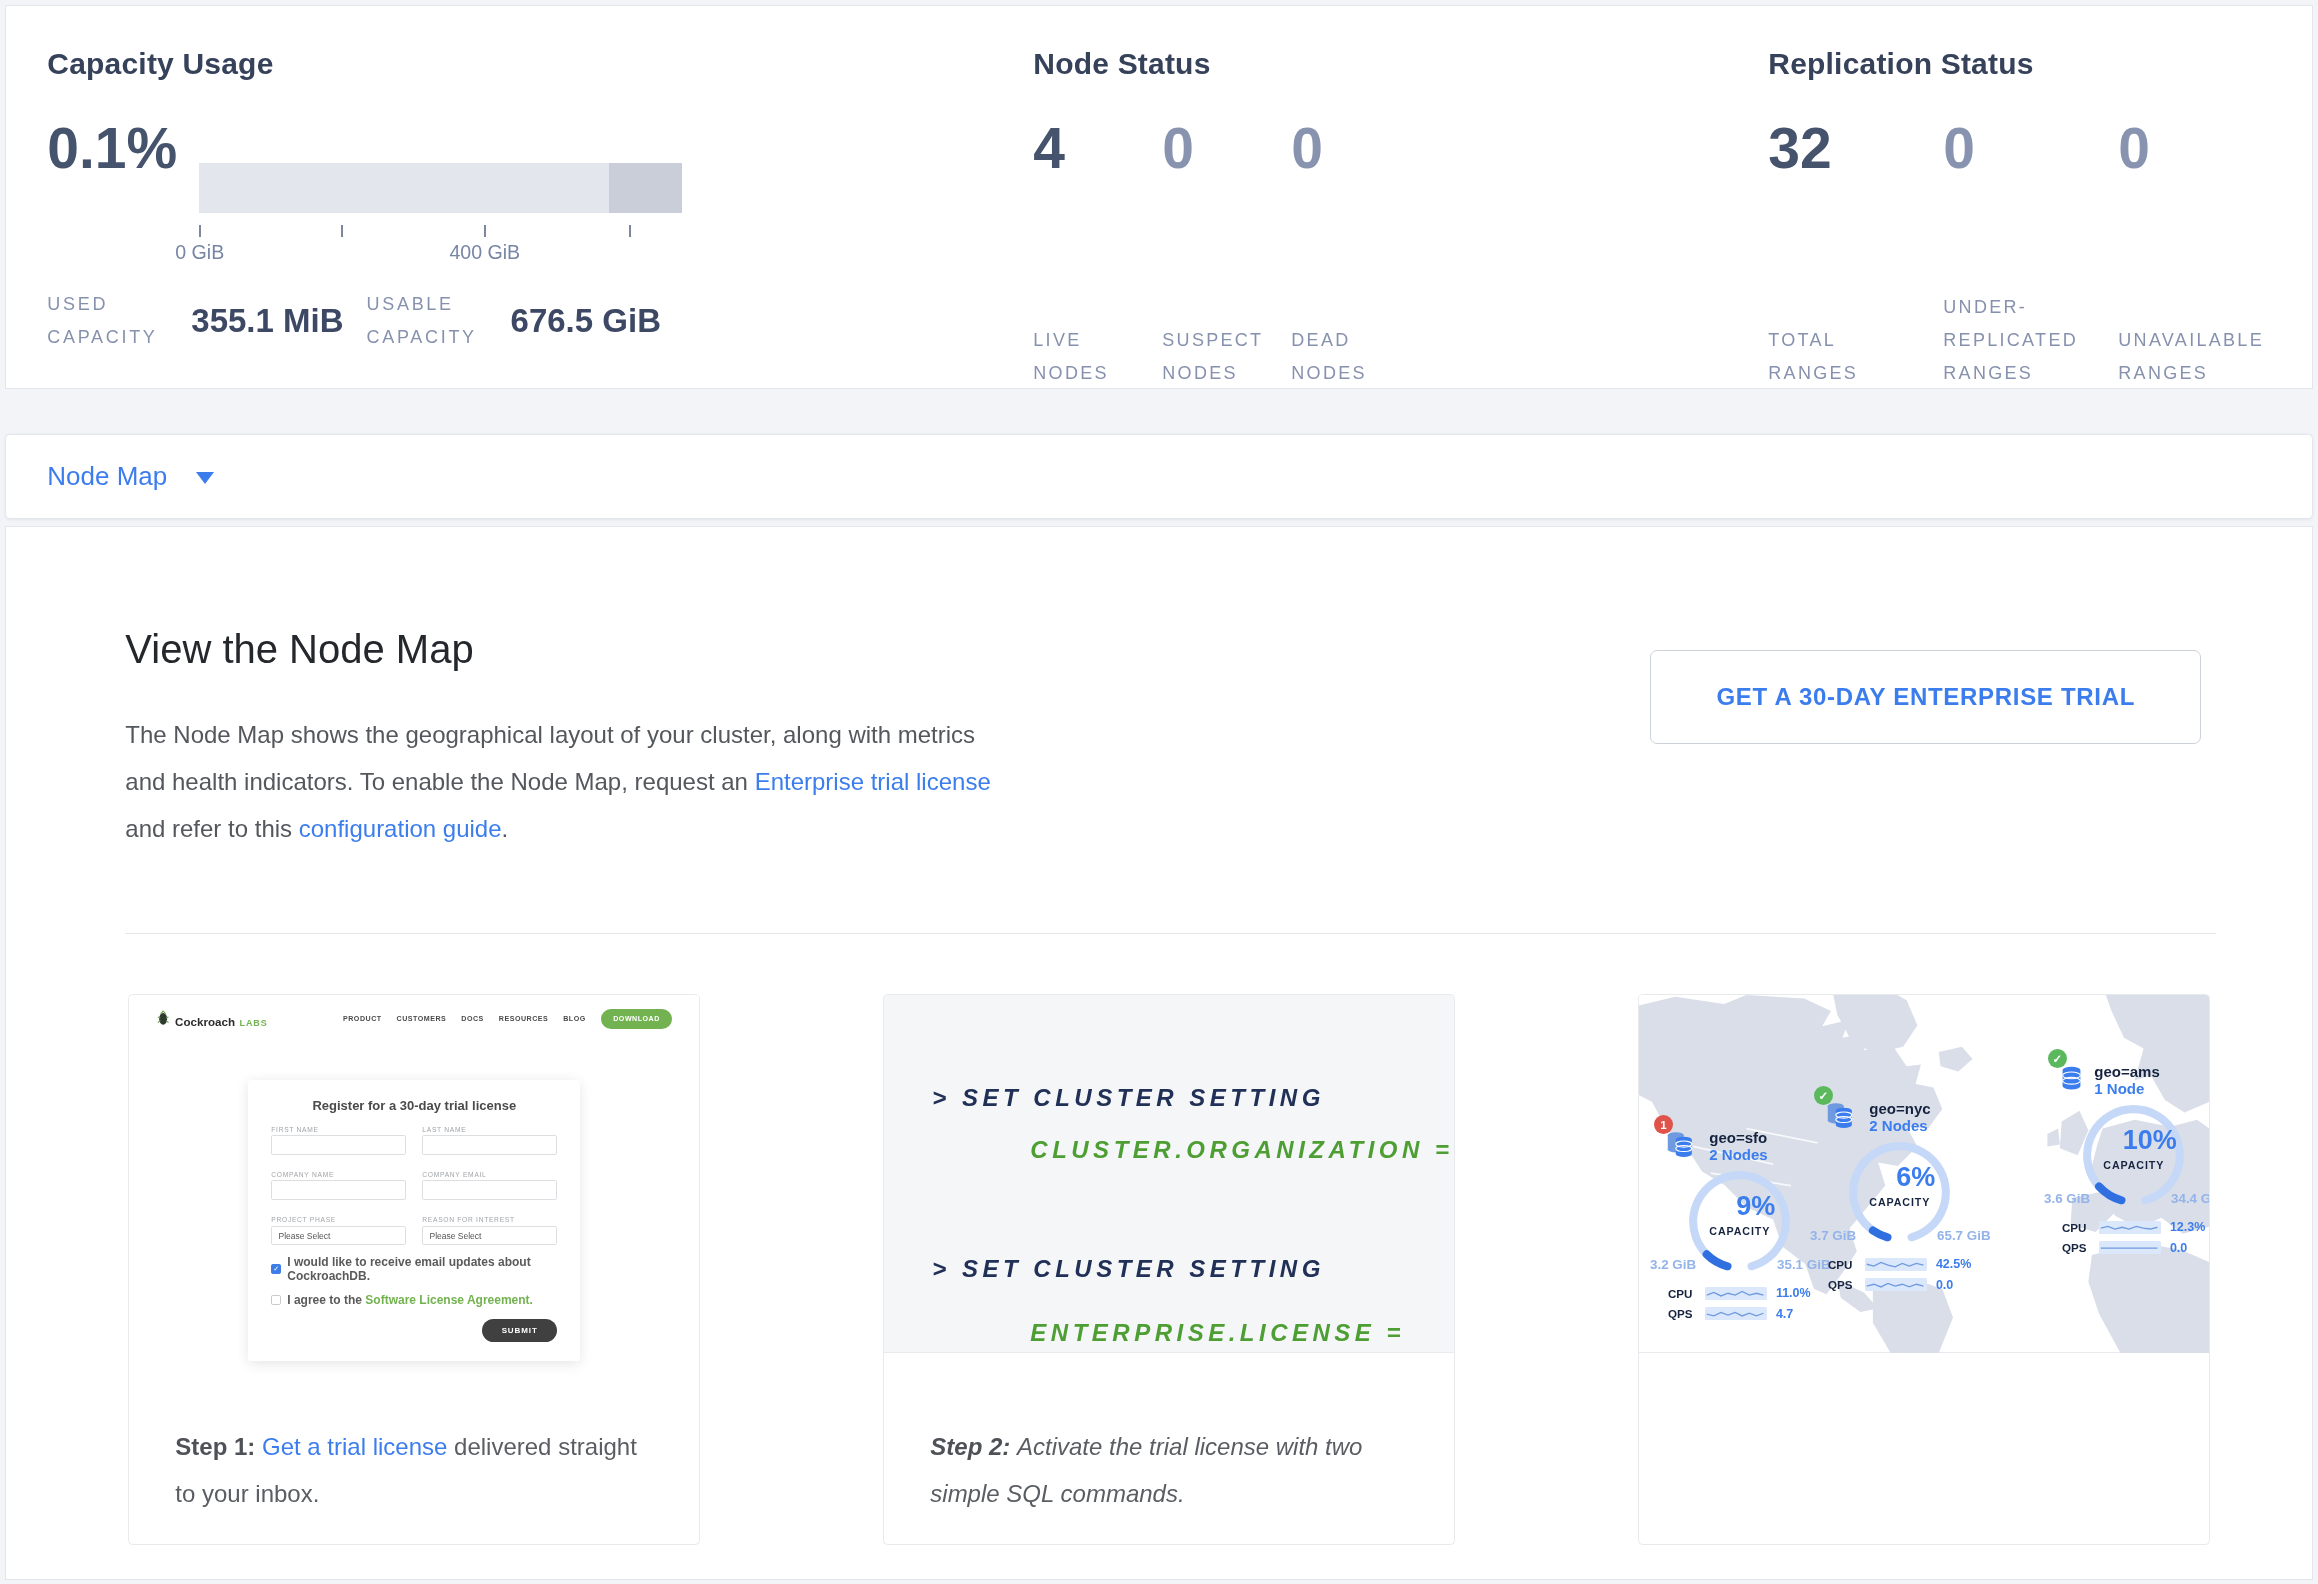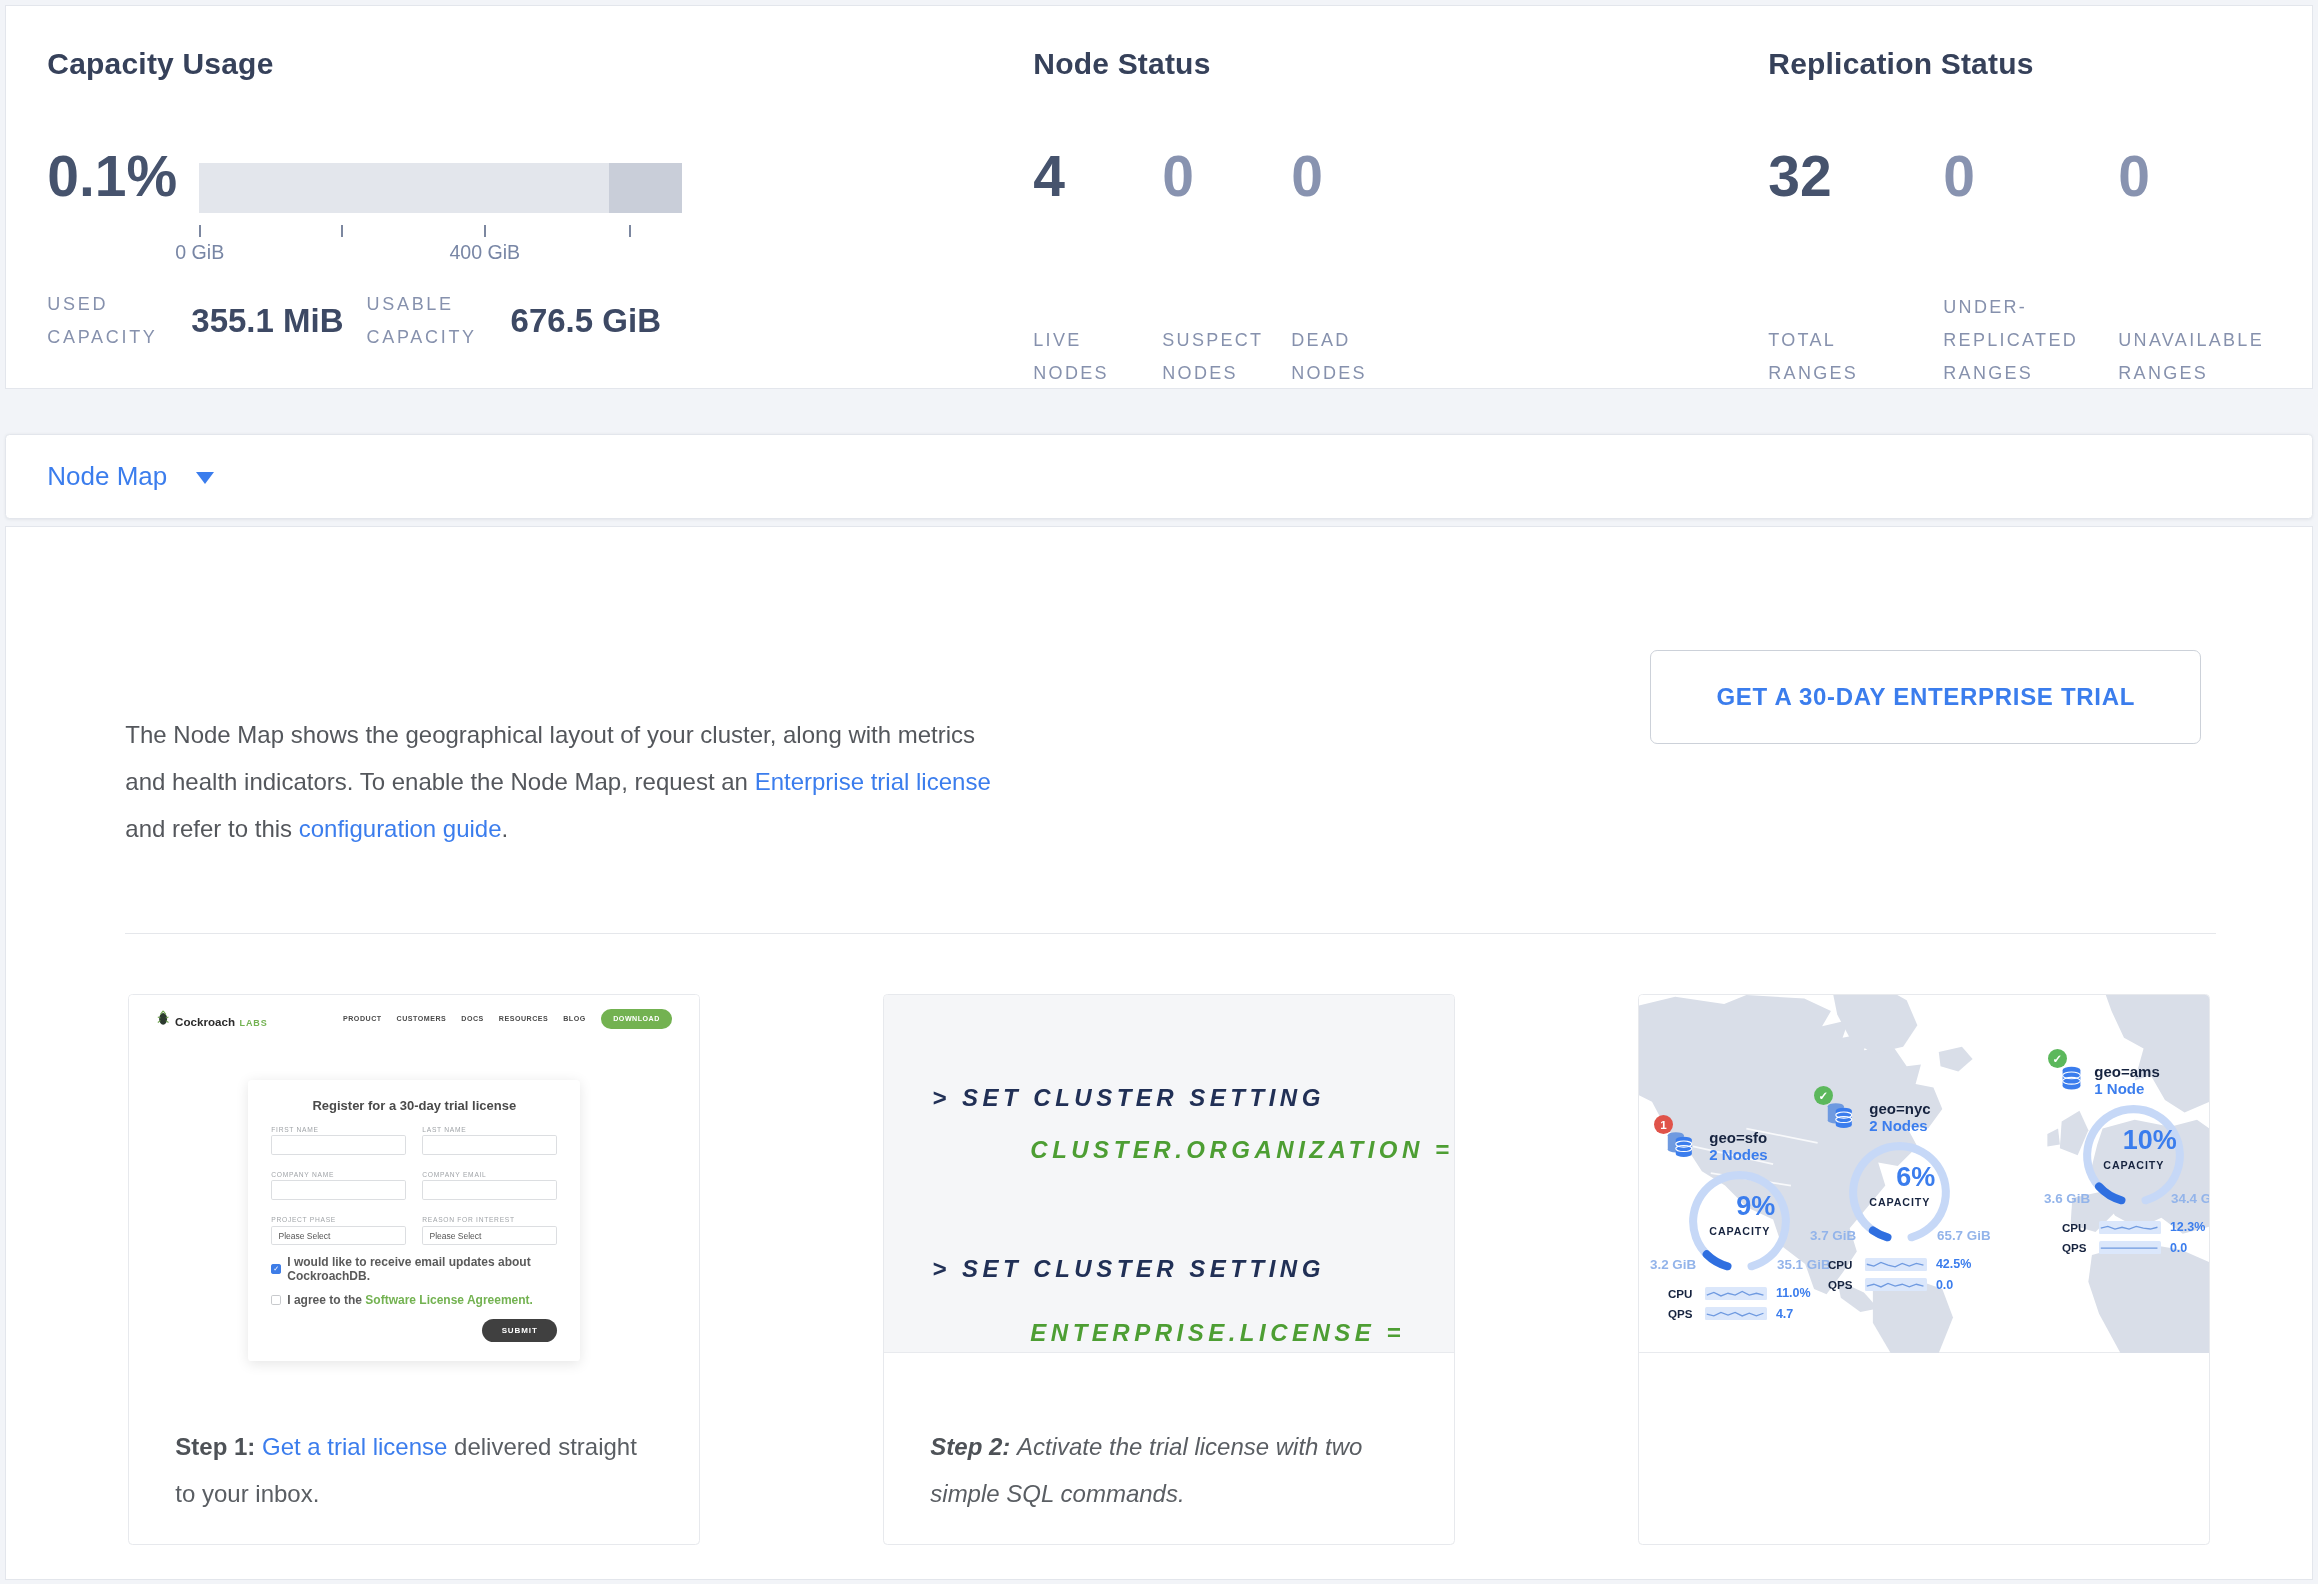--- a/index.html
+++ b/index.html
@@ -10,21 +10,21 @@
     color:#3d4964;
     position:relative;
     overflow:hidden;
   }
   .panel { position:absolute; background:#fff; border:0.9px solid #e3e6ec; }
 
   
   #panel-top { left:5.3px; top:5.3px; width:2308px; height:384px; }
   .stat-col { position:absolute; top:0; }
   .stat-title { position:absolute; top:41px; font-size:30px; font-weight:700; color:#36415a; letter-spacing:0.2px; }
-  .bignum { font-size:57px; font-weight:700; color:#46536d;margin-top:28px; }
+  .bignum { font-size:57px; font-weight:700; color:#46536d; }
   .bignum.muted { color:#8893b0; }
 
   
   #col-capacity { left:41px; width:713px; height:384px; }
   #cap-percent { position:absolute; left:0; top:109px; }
   #cap-bar { position:absolute; left:152px; top:157px; width:483px; height:50px; background:#e3e6ec; }
   #cap-bar .bar-dark { position:absolute; right:0; top:0; width:73px; height:50px; background:#c9ced9; }
   .tick { position:absolute; top:219px; width:1.8px; height:11.6px; background:#7c87a0; }
   .tick-label { position:absolute; top:235px; width:143px; text-align:center; font-size:19.6px; color:#7886a5; }
   #cap-stats { position:absolute; left:0; top:282px; display:flex; align-items:center; }
@@ -199,20 +199,21 @@
   </div>
 </div>
 
 <div id="panel-selector" class="panel">
   <span id="selector-label">Node Map</span>
   <span id="selector-caret"></span>
 </div>
 
 <div id="panel-main" class="panel">
 
+  <div id="intro-heading">View the Node Map</div>
 
   <div id="intro-para"><span>The Node Map shows the geographical layout of your cluster, along with metrics and health indicators. To enable the Node Map, request an </span><a class="link">Enterprise trial license</a><span> and refer to this </span><a class="link">configuration guide</a><span>.</span></div>
 
   <div id="trial-button">GET A 30-DAY ENTERPRISE TRIAL</div>
 
   <div id="intro-rule"></div>
 
   <div class="card" id="card-1">
     <div class="card-media">
       <div id="mini-site">

